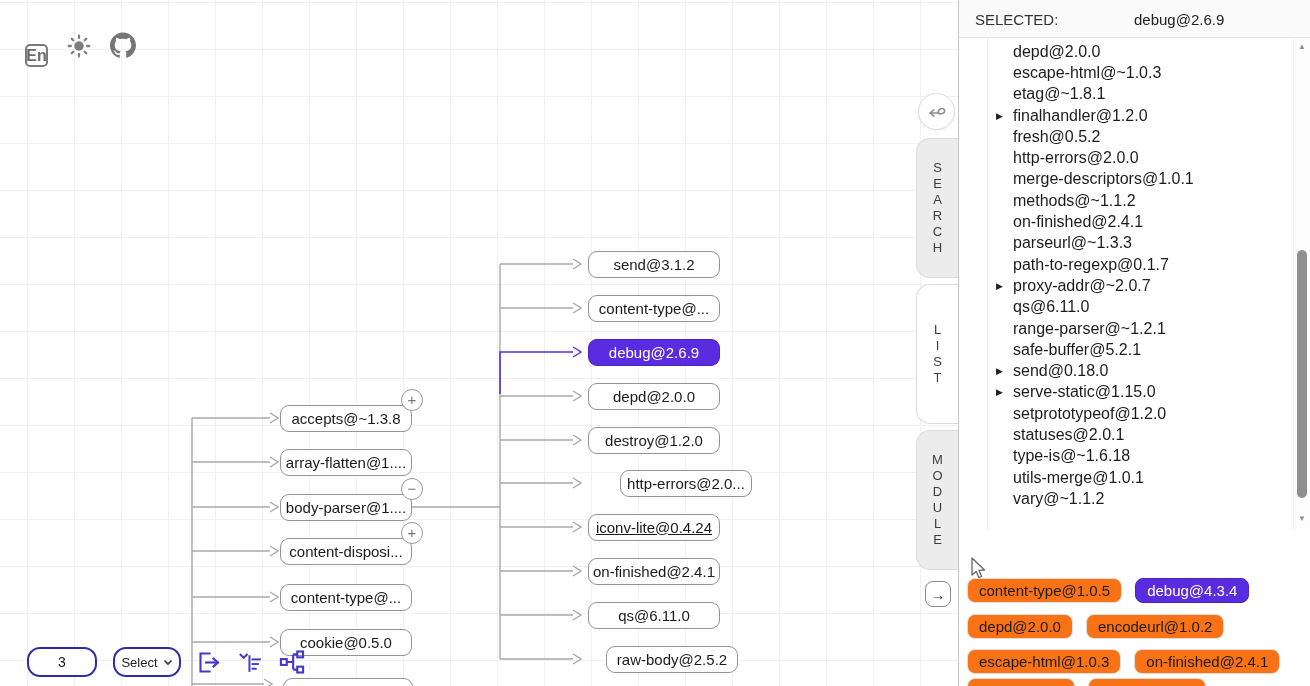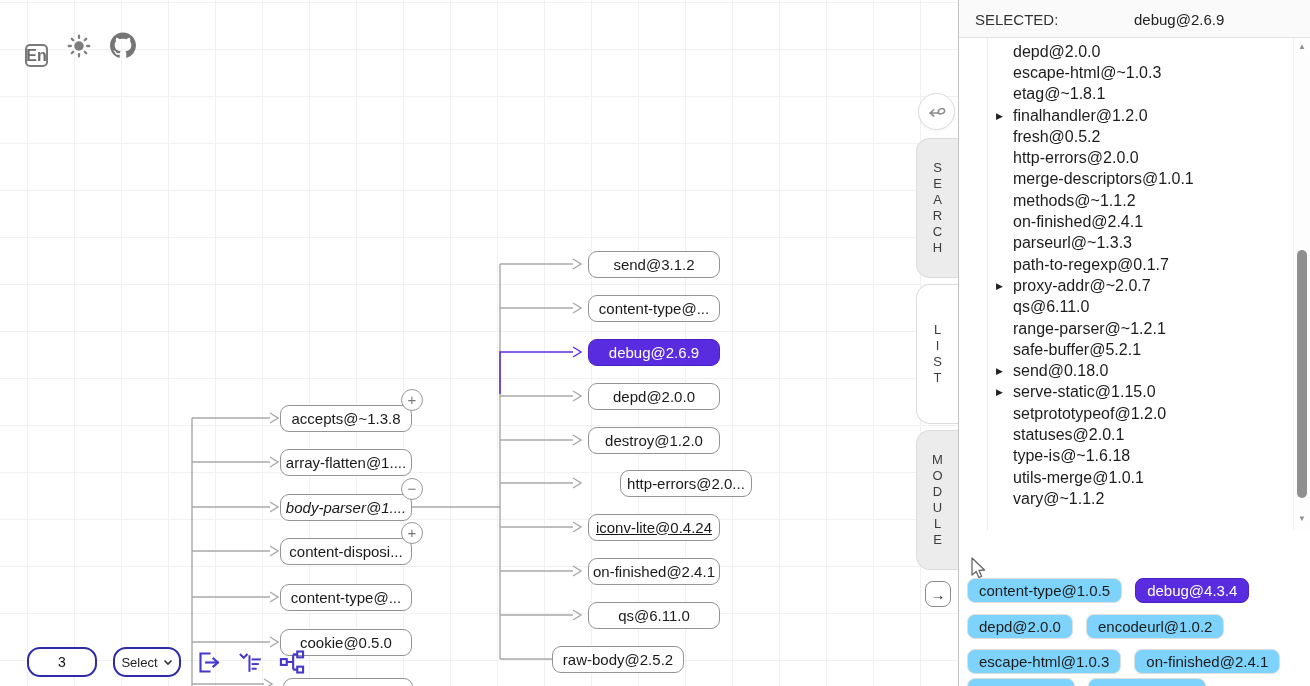--- a/index.html
+++ b/index.html
@@ -65,21 +65,21 @@
   .vscroll-track { position:absolute; left:334px; top:38px; width:17px; height:492px; background:#fdfdfd;
     border-left:1px solid #f1f1f1; }
   .vscroll-thumb { position:absolute; left:338px; width:10px; border-radius:5px; background:#8f8f8f; cursor:pointer; }
   .scroll-arrow { position:absolute; left:337px; width:12px; text-align:center; font-size:8px; color:#8f8f8f; cursor:pointer; }
 
   .dup-header { position:absolute; left:0; top:530px; right:0; height:38px; background:#fbfbfb;
     border-top:1px solid #c9c9c9; border-bottom:1px solid #e0e0e0; }
   .dup-title { position:absolute; left:10px; top:10px; font-size:15px; color:#333; letter-spacing:.2px; }
   .dup-body { position:absolute; left:0; top:568px; right:0; bottom:0; overflow:hidden; }
   .chip-row { position:absolute; left:8px; display:flex; gap:13px; }
-  .chip { height:25px; padding:0 11px; background:#7dd3fc; border:1px solid #ddd; border-radius:8px;
+  .chip { height:25px; padding:0 11px; background:#f97316; border:1px solid #ddd; border-radius:8px;
     font-size:15px; color:#1c1c1c; display:flex; align-items:center; cursor:pointer; white-space:nowrap; }
   .chip.selected { background:#5a2ce0; border-color:#4a21c4; color:#fff; }
   .chip.fragment { width:108px; }
   .cursor-svg { position:absolute; left:968px; top:556px; z-index:20; pointer-events:none; }
 </style>
 </head>
 <body>
 
 <div class="stage">
 
@@ -143,36 +143,36 @@
         <path d="M573 610 L581 615 L573 620" stroke="#a8a8a8" stroke-width="1.4" fill="none"></path>
         <path d="M500 659 H573" stroke="#a8a8a8" stroke-width="1.4" fill="none"></path>
         <path d="M573 654 L581 659 L573 664" stroke="#a8a8a8" stroke-width="1.4" fill="none"></path>
         <path d="M500 394 V352 H573" stroke="#5a2ce0" stroke-width="1.6" fill="none"></path>
         <path d="M573 347 L581 352 L573 357" stroke="#5a2ce0" stroke-width="1.4" fill="none"></path>
       </svg>
     <div id="nodes-layer">
         <div class="node" style="left: 280px; top: 404.5px;">accepts@~1.3.8</div>
         <div class="expander" style="left: 401px; top: 388.5px;">+</div>
         <div class="node" style="left: 280px; top: 448.5px;">array-flatten@1....</div>
-        <div class="node" style="left: 280px; top: 493.5px; font-style: italic;">body-parser@1....</div>
+        <div class="node" style="left: 280px; top: 493.5px;">body-parser@1....</div>
         <div class="expander" style="left: 401px; top: 477.5px;">−</div>
         <div class="node" style="left: 280px; top: 537.5px;">content-disposi...</div>
         <div class="expander" style="left: 401px; top: 521.5px;">+</div>
         <div class="node" style="left: 280px; top: 583.5px;">content-type@...</div>
         <div class="node" style="left: 280px; top: 628.5px;">cookie@0.5.0</div>
         <div class="node" style="left: 588px; top: 250.5px;">send@3.1.2</div>
         <div class="node" style="left: 588px; top: 294.5px;">content-type@...</div>
         <div class="node selected" style="left: 588px; top: 338.5px;">debug@2.6.9</div>
         <div class="node" style="left: 588px; top: 382.5px;">depd@2.0.0</div>
         <div class="node" style="left: 588px; top: 426.5px;">destroy@1.2.0</div>
         <div class="node" style="left: 588px; top: 469.5px; margin-left: 32px;">http-errors@2.0...</div>
         <div class="node" style="left: 588px; top: 513.5px; text-decoration: underline;">iconv-lite@0.4.24</div>
         <div class="node" style="left: 588px; top: 557.5px;">on-finished@2.4.1</div>
         <div class="node" style="left: 588px; top: 601.5px;">qs@6.11.0</div>
-        <div class="node" style="left: 552px; top: 645.5px;">raw-body@2.5.2</div>
+        <div class="node" style="left: 606px; top: 645.5px;">raw-body@2.5.2</div>
       </div>
 
     <div class="node" style="left:283px; top:678px; width:130px;"></div>
 
     <div class="graph-toolbar">
       <input class="depth-input" value="3" style="">
       <div class="select-box">
         <span>Select</span>
         <svg width="10" height="7" viewBox="0 0 10 7">
           <path d="M1.5 1.5 L5 5 L8.5 1.5" fill="none" stroke="#333" stroke-width="1.6"></path>

